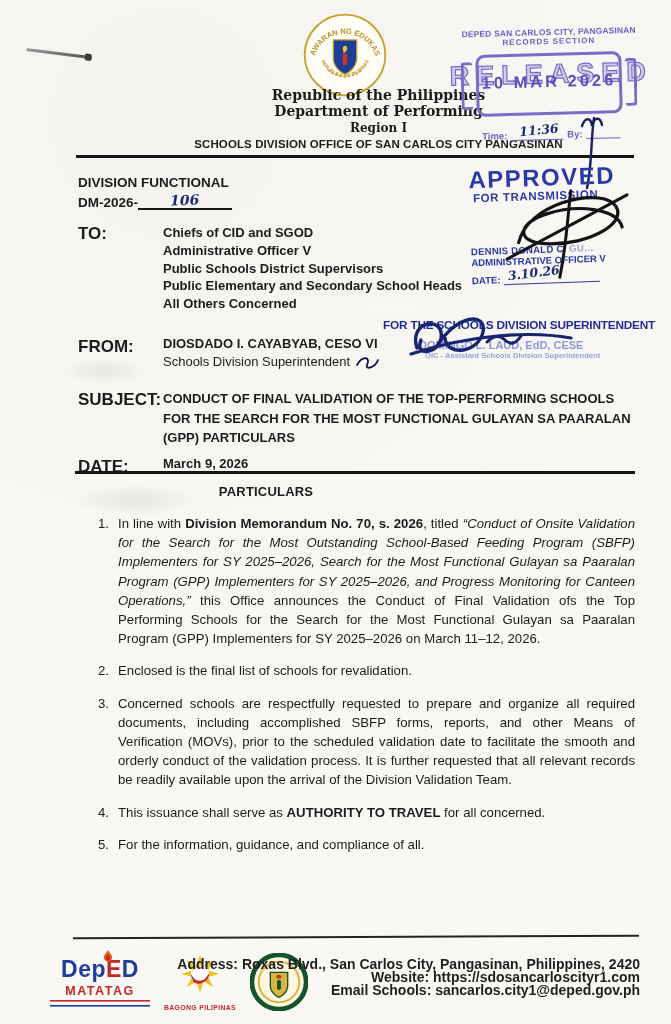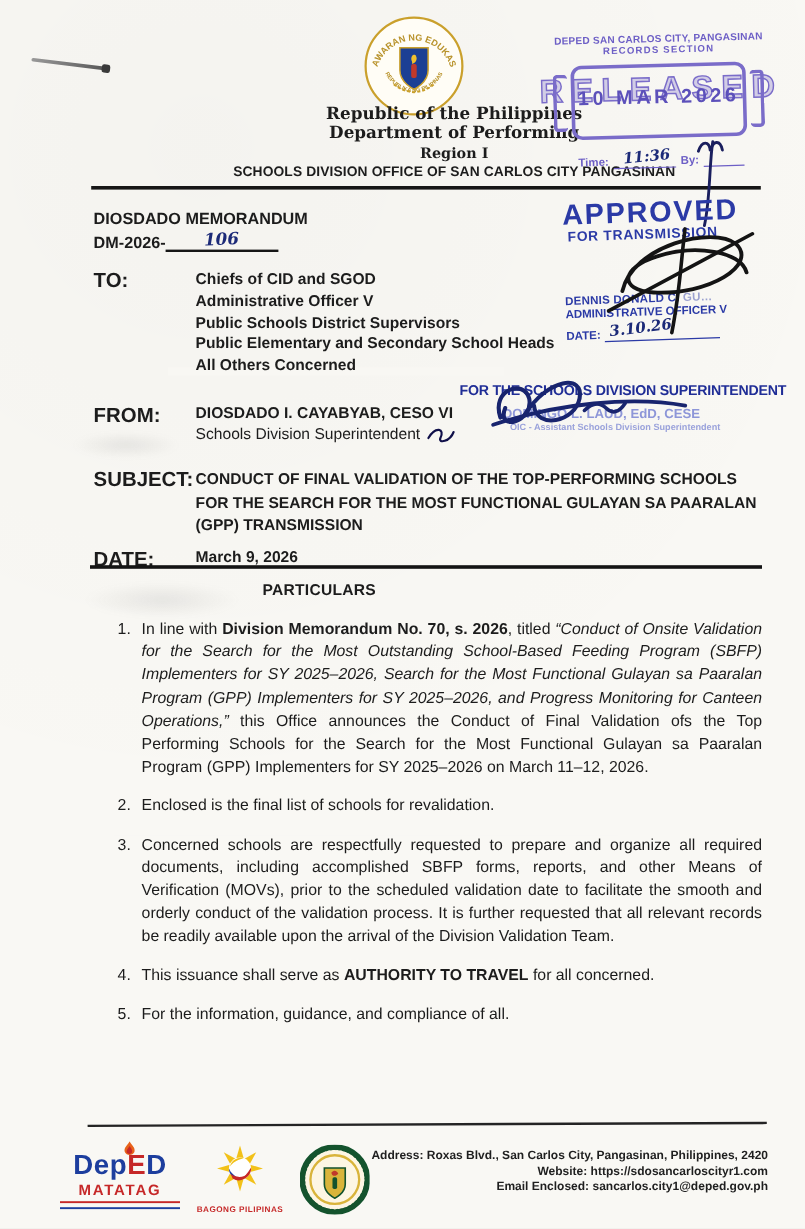--- a/index.html
+++ b/index.html
@@ -96,21 +96,21 @@
   .deped-row .dep{color:#1d3e9e;}
   .deped-row .e{color:#c62828;}
   .deped-row .d2{color:#1d3e9e;}
   .deped-flame{position:absolute;top:-7px;left:52px;width:12px;height:14px;}
   .matatag{color:#c62828;font-weight:800;font-size:12.5px;letter-spacing:1.5px;margin-top:3px;}
   .matatag-lines{margin-top:2px;height:7px;
     background:linear-gradient(#c62828,#c62828) 0 0/100% 1.6px no-repeat,
                linear-gradient(#1d3e9e,#1d3e9e) 0 5px/100% 1.6px no-repeat;}
   .logo-bagong{width:80px;text-align:center;}
   .logo-bagong .lbl2{font-size:6.8px;font-weight:800;color:#c62828;letter-spacing:0.4px;margin-top:1px;}
-  .footer-text{top:958px;right:31px;text-align:right;font-size:10px;font-weight:700;line-height:12.8px;color:#1f1f1f;}
+  .footer-text{top:958px;right:31px;text-align:right;font-size:14px;font-weight:700;line-height:12.8px;color:#1f1f1f;}
 </style>
 </head>
 <body>
 
 <div class="page">
 
   <div class="abs staple"></div>
   <div class="abs fade-band" style="top:306px;left:140px;width:280px;height:7px;"></div>
   <div class="abs fade-band" style="top:690px;left:95px;width:420px;height:6px;"></div>
   <div class="abs fade-band" style="top:772px;left:80px;width:555px;height:6px;"></div>
@@ -177,21 +177,21 @@
     <div class="nm"><span>DENNIS DONALD C.</span> <span class="smear">GU…</span></div>
     <div class="tt">ADMINISTRATIVE OFFICER V</div>
     <div class="dt">
       <span>DATE:</span>
       <span class="dline">
         <span class="hand dval">3.10.26</span>
       </span>
     </div>
   </div>
 
-  <div class="abs memo-title">DIOSDADO MEMORANDUM</div>
+  <div class="abs memo-title">DIVISION FUNCTIONAL</div>
   <div class="abs memo-num">
     <span>DM-2026-</span><span class="dm-line"><span class="hand ink">106</span></span>
   </div>
 
   <div class="abs lbl to-label">TO:</div>
   <div class="abs to-vals">
     <div>Chiefs of CID and SGOD</div>
     <div>Administrative Officer V</div>
     <div>Public Schools District Supervisors</div>
     <div>Public Elementary and Secondary School Heads</div>
@@ -218,21 +218,21 @@
       <svg width="26" height="18" viewBox="0 0 26 18">
         <path d="M3,12 C9,2 17,4 13,12 C11,17 21,15 24,7" fill="none" stroke="#10104a" stroke-width="1.8" stroke-linecap="round"></path>
       </svg>
     </div>
   </div>
 
   <div class="abs lbl subject-label">SUBJECT:</div>
   <div class="abs subject">
     <div>CONDUCT OF FINAL VALIDATION OF THE TOP-PERFORMING SCHOOLS</div>
     <div>FOR THE SEARCH FOR THE MOST FUNCTIONAL GULAYAN SA PAARALAN</div>
-    <div>(GPP) TRANSMISSION</div>
+    <div>(GPP) PARTICULARS</div>
   </div>
 
   <div class="abs lbl date-label">DATE:</div>
   <div class="abs date-val">March 9, 2026</div>
   <div class="abs rule-mid"></div>
 
   <div class="abs part-head">PARTICULARS</div>
   <div class="abs items">
     <div class="item">
       <div class="item-num">1.</div>
@@ -294,16 +294,16 @@
       <circle cx="30" cy="30" r="21" fill="none" stroke="#d9b43a" stroke-width="2"></circle>
       <circle cx="30" cy="30" r="25" fill="none" stroke="#fdf6e3" stroke-width="1" stroke-dasharray="1.5 2"></circle>
       <path d="M21,20 h18 v14 c0,8 -9,12 -9,12 c0,0 -9,-4 -9,-12 z" fill="#d9b43a" stroke="#14532d" stroke-width="1.4"></path>
       <path d="M27,24 c3,-3 5,-1 6,1 c-2,2 -5,3 -6,-1 z" fill="#c0392b"></path>
       <rect x="28" y="28" width="4" height="10" rx="1.5" fill="#14532d"></rect>
     </svg>
   </div>
   <div class="abs footer-text">
     <div>Address: Roxas Blvd., San Carlos City, Pangasinan, Philippines, 2420</div>
     <div>Website: https://sdosancarloscityr1.com</div>
-    <div>Email Enclosed: sancarlos.city1@deped.gov.ph</div>
+    <div>Email Schools: sancarlos.city1@deped.gov.ph</div>
   </div>
 
 </div>
 
 </body></html>

